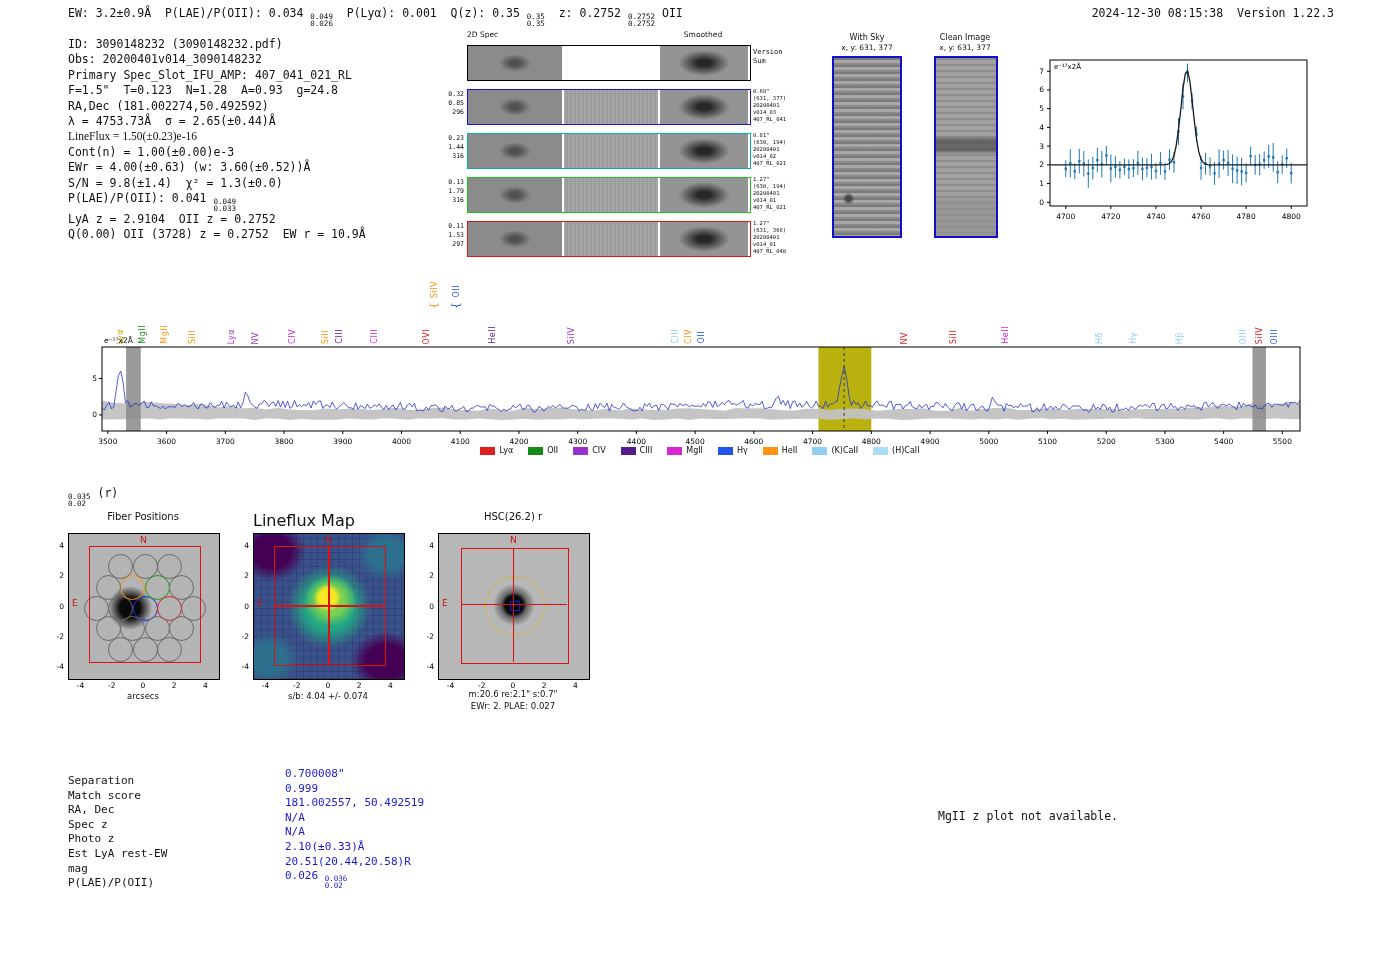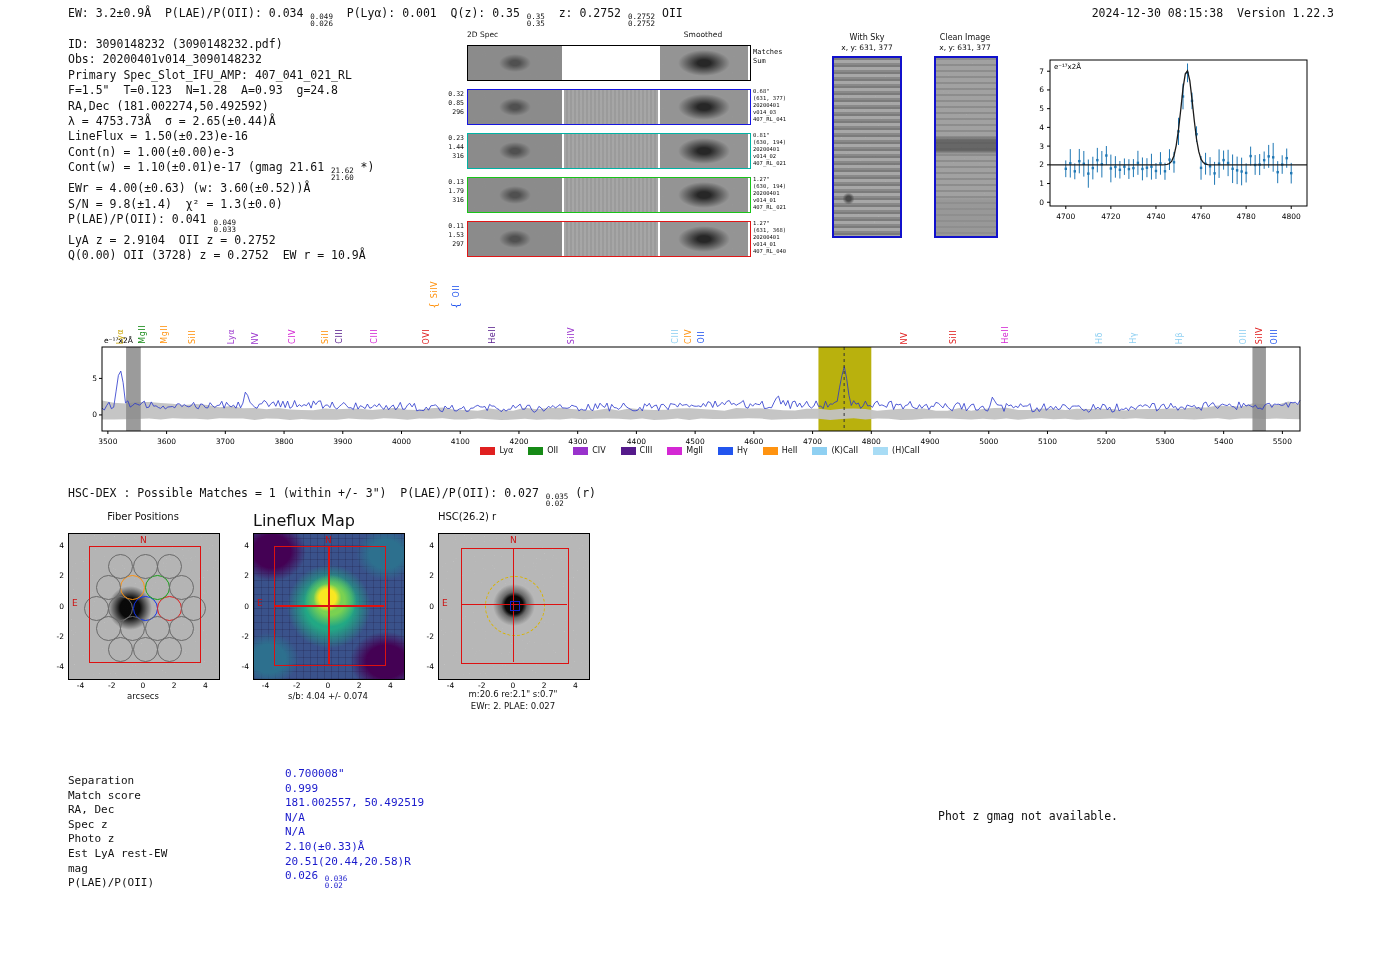--- a/index.html
+++ b/index.html
@@ -30,23 +30,22 @@
 <div class="abs t11 pre" id="hdr-left" style="left:68px;top:6px"><span>EW: 3.2±0.9Å  P(LAE)/P(OII): 0.034 </span><span class="stack"><span>0.049</span><span>0.026</span></span><span>  P(Lyα): 0.001  Q(z): 0.35 </span><span class="stack"><span>0.35</span><span>0.35</span></span><span>  z: 0.2752 </span><span class="stack"><span>0.2752</span><span>0.2752</span></span><span> OII</span></div>
 <div class="abs t11 pre" style="right:66px;top:6px"><span>2024-12-30 08:15:38</span><span>  </span><span>Version 1.22.3</span></div>
 
 <div class="abs t11" id="sumlines" style="left:68px;top:37px">
     <div style="white-space: pre;"><span>ID: 3090148232 (3090148232.pdf)</span></div>
     <div style="white-space: pre;"><span>Obs: 20200401v014_3090148232</span></div>
     <div style="white-space: pre;"><span>Primary Spec_Slot_IFU_AMP: 407_041_021_RL</span></div>
     <div style="white-space: pre;"><span>F=1.5"  T=0.123  N=1.28  A=0.93  g=24.8</span></div>
     <div style="white-space: pre;"><span>RA,Dec (181.002274,50.492592)</span></div>
     <div style="white-space: pre;"><span>λ = 4753.73Å  σ = 2.65(±0.44)Å</span></div>
-    <div style="white-space: pre;"><span>LineFlux = 1.50(±0.23)e-16</span></div>
+    <div style="white-space: pre; font-family: Liberation Serif, serif;"><span>LineFlux = 1.50(±0.23)e-16</span></div>
     <div style="white-space: pre;"><span>Cont(n) = 1.00(±0.00)e-3</span></div>
-    <div style="white-space: pre;"><span>Cont(w) = 1.10(±0.01)e-17 (gmag 21.61 </span><span class="stack"><span>21.62</span><span>21.60</span></span><span> *)</span></div>
     <div style="white-space: pre;"><span>EWr = 4.00(±0.63) (w: 3.60(±0.52))Å</span></div>
     <div style="white-space: pre;"><span>S/N = 9.8(±1.4)  χ² = 1.3(±0.0)</span></div>
     <div style="white-space: pre;"><span>P(LAE)/P(OII): 0.041 </span><span class="stack"><span>0.049</span><span>0.033</span></span></div>
     <div style="white-space: pre;"><span>LyA z = 2.9104  OII z = 0.2752</span></div>
     <div style="white-space: pre;"><span>Q(0.00) OII (3728) z = 0.2752  EW r = 10.9Å</span></div>
   </div>
 
 <div class="abs" id="c2d" style="left:435px;top:28px;width:370px;height:235px">
     <div class=" sans" style="position: absolute; left: 32px; top: 2px; width: 94px; text-align: left; font-size: 7.5px;">2D Spec</div>
     <div class=" sans" style="position: absolute; left: 128px; top: 2px; width: 94px; text-align: center; font-size: 7.5px; margin-top: 24px;">Pixel Flat</div>
@@ -66,21 +65,21 @@
         <svg class="nz" width="100%" height="100%">
           <filter id="nzf1" x="0" y="0" width="100%" height="100%">
             <feTurbulence type="fractalNoise" baseFrequency="0.5" numOctaves="2" stitchTiles="stitch"></feTurbulence>
             <feColorMatrix type="matrix" values="0 0 0 0 0.25  0 0 0 0 0.25  0 0 0 0 0.25  0.9 0.9 0.9 0 0"></feColorMatrix>
           </filter>
           <rect width="100%" height="100%" filter="url(#nzf1)" opacity="0.2"></rect>
         </svg>
       </div>
     </div>
     <div style="position: absolute; left: 318px; top: 20px; width: 50px; font-size: 7px; line-height: 9px;">
-      <div>Matches</div>
+      <div>Version</div>
       <div>Sum</div>
     </div>
     <div style="position: absolute; left: 32px; top: 61px; width: 282px; height: 34px; border: 1.5px solid rgb(21, 21, 224); display: flex; gap: 2px; background: rgb(255, 255, 255);">
       <div style="position: relative; overflow: hidden; width: 94px; height: 100%; background-color: rgb(143, 143, 143); background-image: radial-gradient(16px 9px, rgba(5, 5, 5, 0.95) 0px, rgba(5, 5, 5, 0.95) 30%, rgba(5, 5, 5, 0) 100%);">
         <svg class="nz" width="100%" height="100%">
           <filter id="nzf2" x="0" y="0" width="100%" height="100%">
             <feTurbulence type="fractalNoise" baseFrequency="0.9" numOctaves="2" stitchTiles="stitch"></feTurbulence>
             <feColorMatrix type="matrix" values="0 0 0 0 0.25  0 0 0 0 0.25  0 0 0 0 0.25  0.9 0.9 0.9 0 0"></feColorMatrix>
           </filter>
           <rect width="100%" height="100%" filter="url(#nzf2)" opacity="0.55"></rect>
@@ -535,21 +534,21 @@
     <div class="legend-item sans">
       <span class="legend-swatch" style="background: rgb(143, 208, 242);"></span>
       <span>(K)CaII</span>
     </div>
     <div class="legend-item sans">
       <span class="legend-swatch" style="background: rgb(168, 220, 245);"></span>
       <span>(H)CaII</span>
     </div>
   </div>
 
-<div class="abs t11 pre" id="hscline" style="left:68px;top:486px"><span>HSC-DEX : Possible Matches = 1 (within +/- 3")  P(LAE)/P(OII): 0.027 </span><span class="stack"><span>0.035</span><span>0.02</span></span><span> (r)</span></div>
+<div class="abs t11 pre" id="hscline" style="left:68px;top:486px"><span class="stack"><span>0.035</span><span>0.02</span></span><span> (r)</span></div>
 
 <div class="abs" id="wrap-fiber" style="left:38px;top:508px;width:200px;height:200px">
   <div class="abs sans" style="left:30px;top:3px;width:150px;text-align:center;font-size:10px">Fiber Positions</div>
   <div class="cutbox" id="fiberbox" style="left:30px;top:25px;width:150px;height:145px;background:#d8d8d8">
       <svg class="nz" width="100%" height="100%">
         <filter id="nzf16" x="0" y="0" width="100%" height="100%">
           <feTurbulence type="fractalNoise" baseFrequency="0.9" numOctaves="2" stitchTiles="stitch"></feTurbulence>
           <feColorMatrix type="matrix" values="0 0 0 0 0.25  0 0 0 0 0.25  0 0 0 0 0.25  0.9 0.9 0.9 0 0"></feColorMatrix>
         </filter>
         <rect width="100%" height="100%" filter="url(#nzf16)" opacity="0.45"></rect>
@@ -618,21 +617,21 @@
     <div class="ticklab" style="left: 65.75px; top: 173px; width: 16px; text-align: center;">-2</div>
     <div class="ticklab" style="left: 8px; top: 93.5px; width: 18px; text-align: right;">0</div>
     <div class="ticklab" style="left: 97px; top: 173px; width: 16px; text-align: center;">0</div>
     <div class="ticklab" style="left: 8px; top: 63.2917px; width: 18px; text-align: right;">2</div>
     <div class="ticklab" style="left: 128.25px; top: 173px; width: 16px; text-align: center;">2</div>
     <div class="ticklab" style="left: 8px; top: 33.0833px; width: 18px; text-align: right;">4</div>
     <div class="ticklab" style="left: 159.5px; top: 173px; width: 16px; text-align: center;">4</div>
   </div>
 
 <div class="abs" id="wrap-hsc" style="left:408px;top:508px;width:200px;height:215px">
-  <div class="abs sans" style="left:30px;top:3px;width:150px;font-size:10px">HSC(26.2) r</div>
+  <div class="abs sans" style="left:30px;top:3px;width:150px;text-align:center;font-size:10px">HSC(26.2) r</div>
   <div class="cutbox" id="hscbox" style="left:30px;top:25px;width:150px;height:145px;background:#d6d6d6">
       <svg class="nz" width="100%" height="100%">
         <filter id="nzf17" x="0" y="0" width="100%" height="100%">
           <feTurbulence type="fractalNoise" baseFrequency="0.9" numOctaves="2" stitchTiles="stitch"></feTurbulence>
           <feColorMatrix type="matrix" values="0 0 0 0 0.25  0 0 0 0 0.25  0 0 0 0 0.25  0.9 0.9 0.9 0 0"></feColorMatrix>
         </filter>
         <rect width="100%" height="100%" filter="url(#nzf17)" opacity="0.4"></rect>
       </svg>
       <div style="position: absolute; left: 53px; top: 50px; width: 44px; height: 42px; background: radial-gradient(circle, rgba(0, 0, 0, 0.95) 0px, rgba(0, 0, 0, 0.95) 9px, rgba(40, 40, 40, 0.55) 13px, rgba(0, 0, 0, 0) 21px);"></div>
       <div style="position: absolute; left: 46px; top: 42px; width: 58px; height: 58px; border: 1.5px dashed rgb(217, 180, 0); border-radius: 50%;"></div>
@@ -653,13 +652,13 @@
     <div class="ticklab" style="left: 97px; top: 173px; width: 16px; text-align: center;">0</div>
     <div class="ticklab" style="left: 8px; top: 63.2917px; width: 18px; text-align: right;">2</div>
     <div class="ticklab" style="left: 128.25px; top: 173px; width: 16px; text-align: center;">2</div>
     <div class="ticklab" style="left: 8px; top: 33.0833px; width: 18px; text-align: right;">4</div>
     <div class="ticklab" style="left: 159.5px; top: 173px; width: 16px; text-align: center;">4</div>
   </div>
 
 <div class="abs mtlab" id="mt-labels" style="left:68px;top:774px"><div style="">Separation</div><div style="">Match score</div><div style="">RA, Dec</div><div style="">Spec z</div><div style="">Photo z</div><div style="">Est LyA rest-EW</div><div style="">mag</div><div style="">P(LAE)/P(OII)</div></div>
 <div class="abs mtval" id="mt-values" style="left:285px;top:767px"><div style=""><span>0.700008"</span></div><div style=""><span>0.999</span></div><div style=""><span>181.002557, 50.492519</span></div><div style=""><span>N/A</span></div><div style=""><span>N/A</span></div><div style=""><span>2.10(±0.33)Å</span></div><div style=""><span>20.51(20.44,20.58)R</span></div><div style=""><span>0.026 </span><span class="stack"><span>0.036</span><span>0.02</span></span></div></div>
 
-<div class="abs t11" style="left:938px;top:809px">Phot z gmag not available.</div>
+<div class="abs t11" style="left:938px;top:809px">MgII z plot not available.</div>
 
 </body></html>

